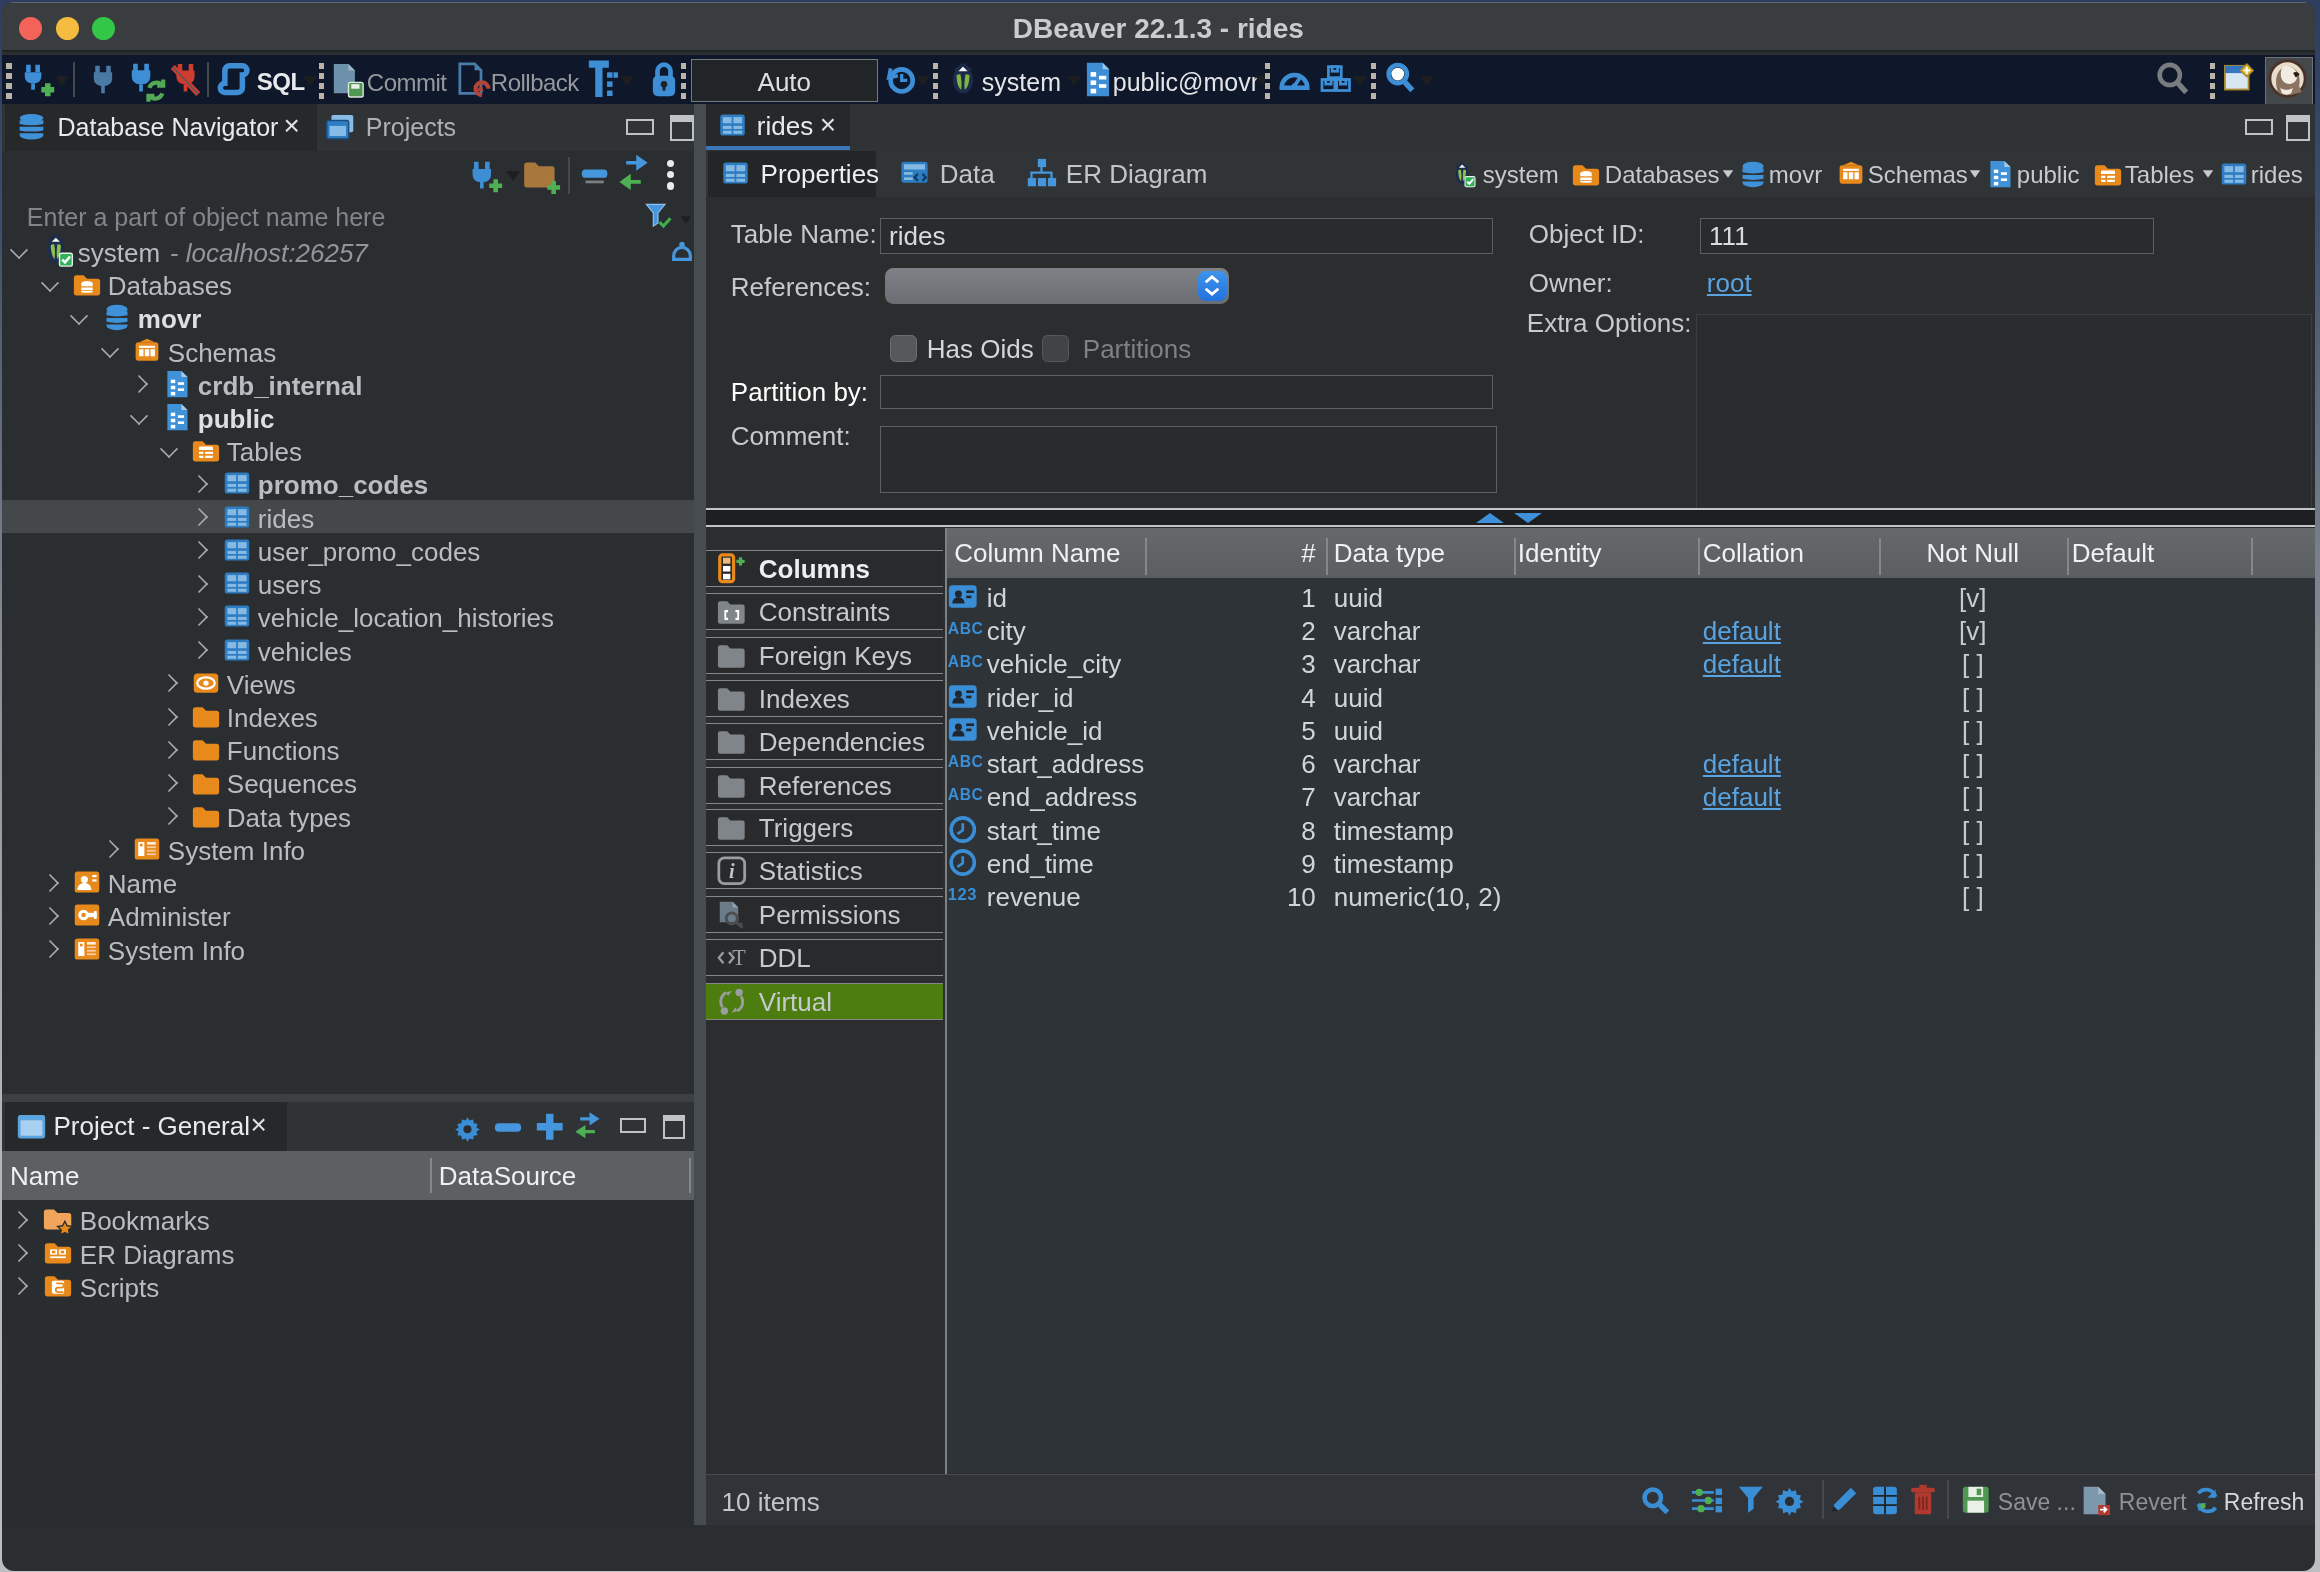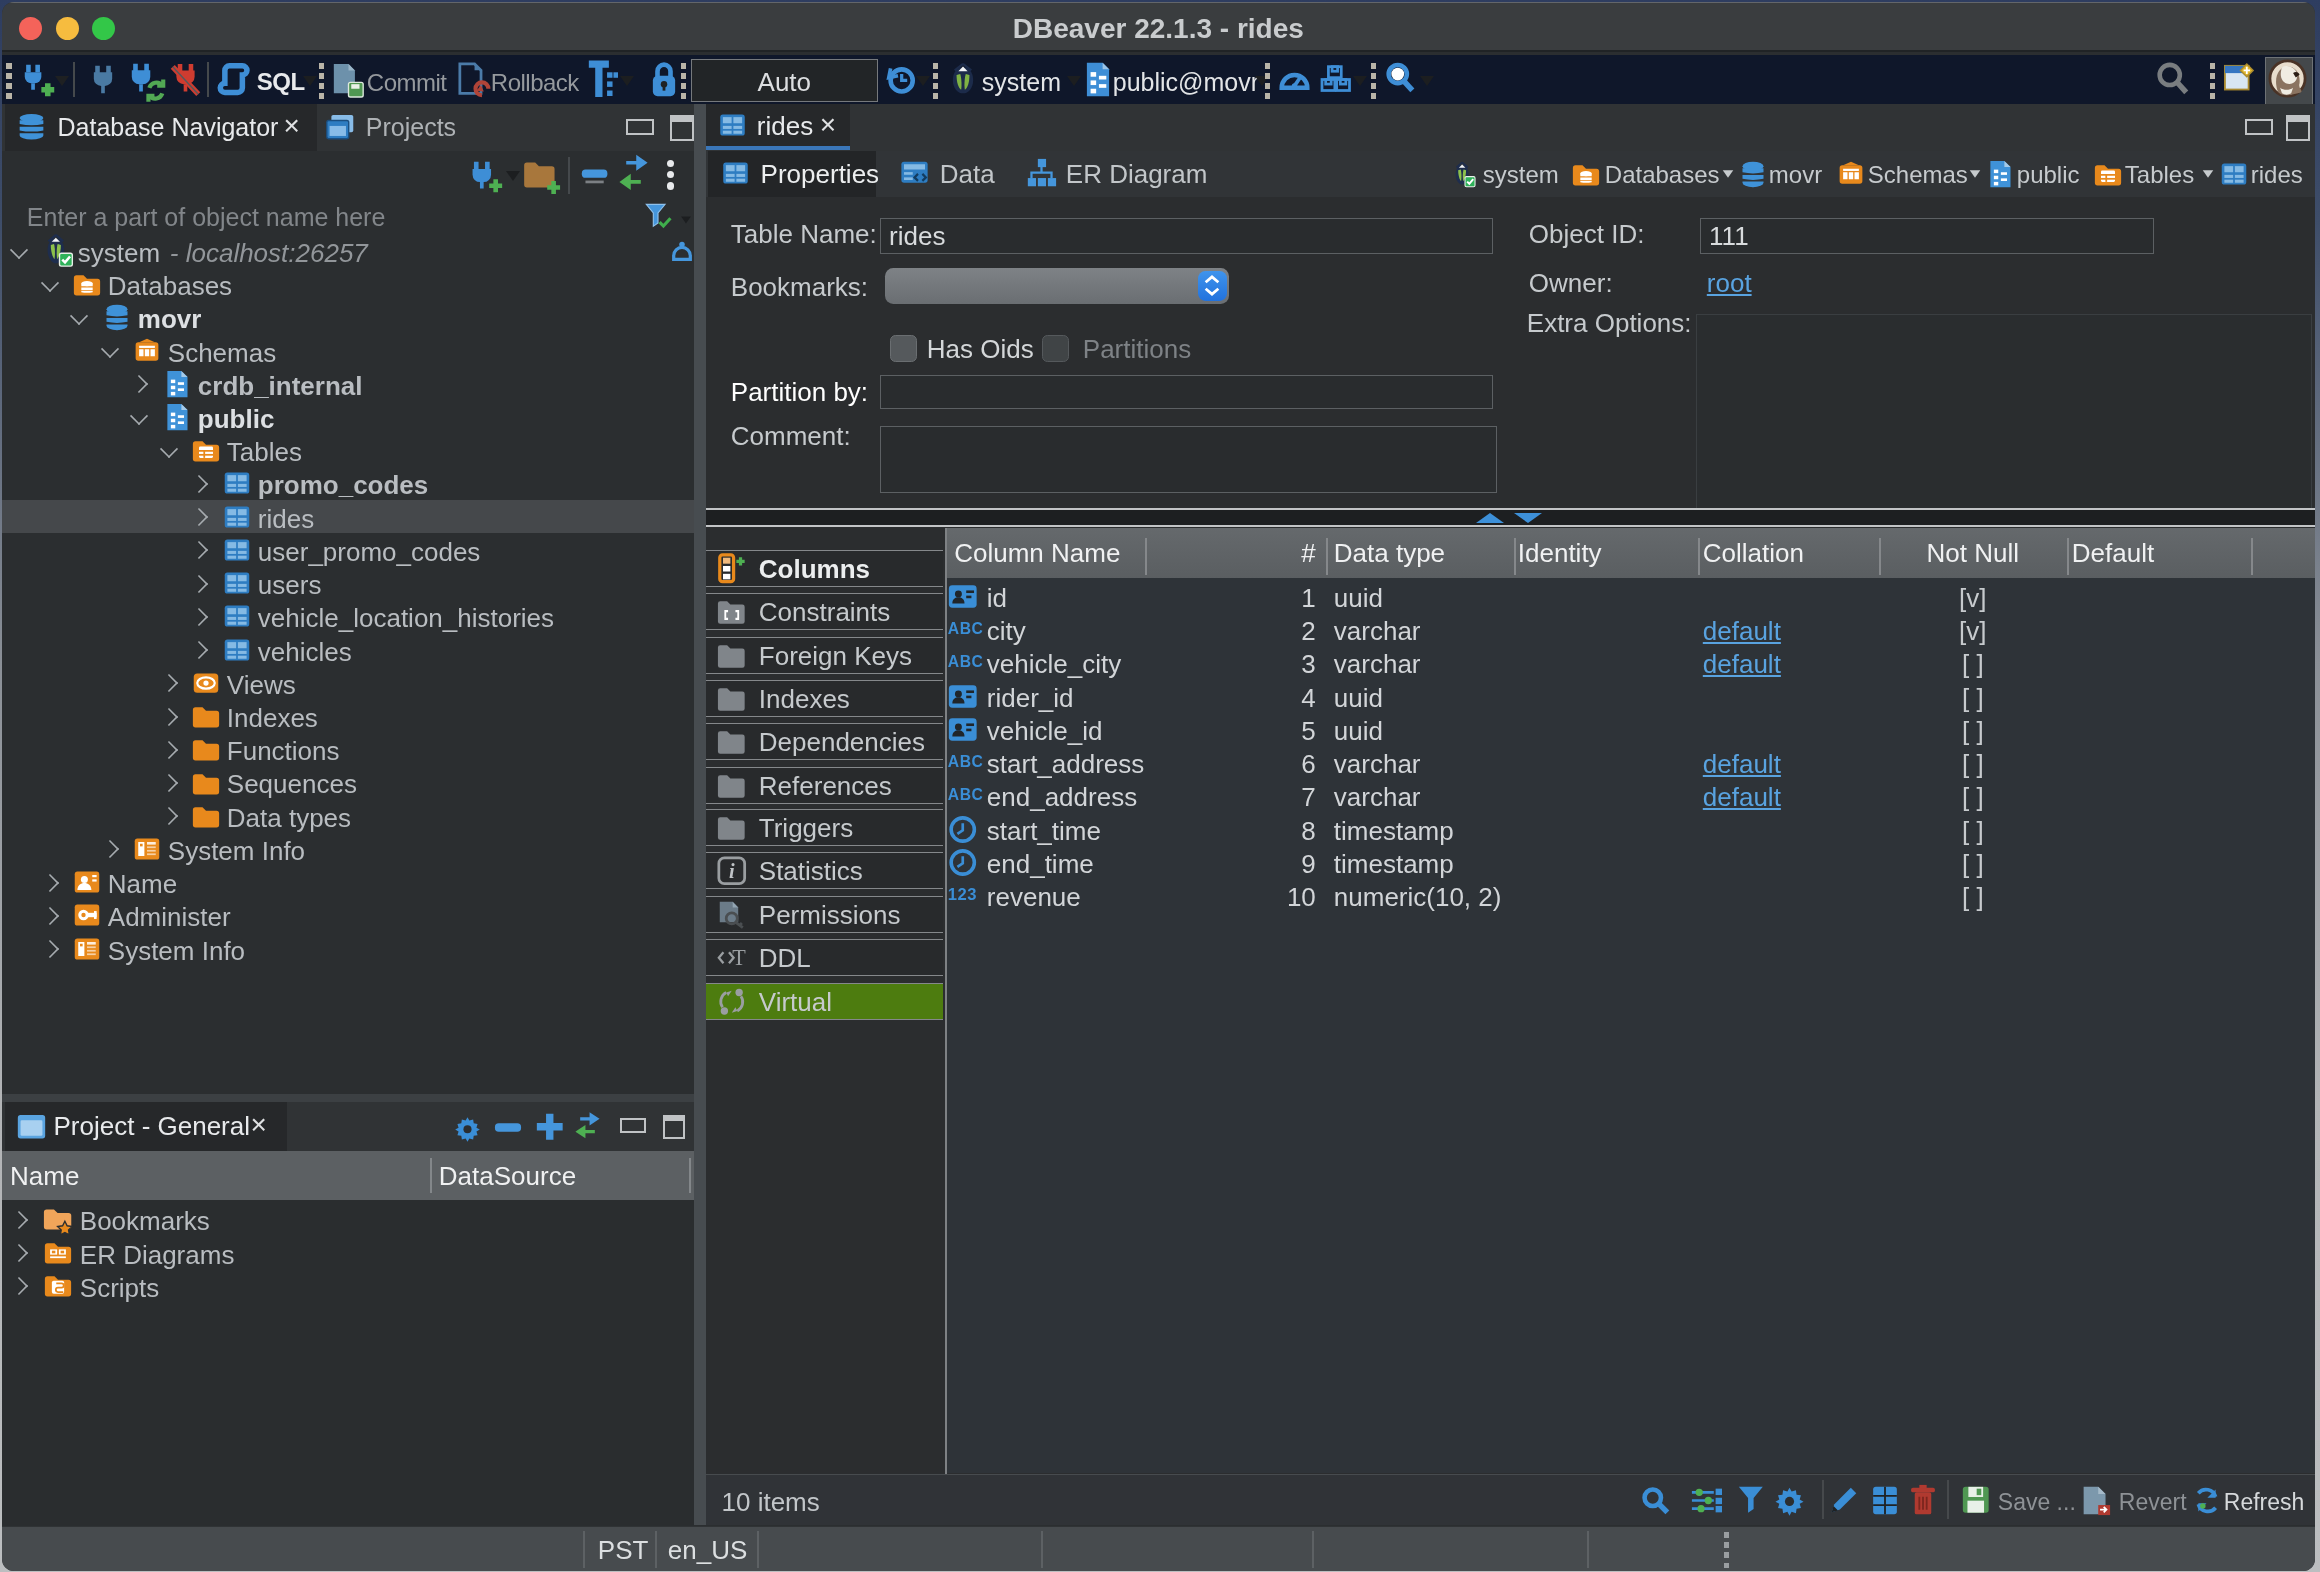--- a/index.html
+++ b/index.html
@@ -524,21 +524,21 @@
   </div>
 
   <div class="txt" style="left:25px;top:115px;color:#c6cacd;">Table Name:</div>
   <div class="ab" style="left:174px;top:114px;width:611px;height:34px;border:1.8px solid #5c6063;background:#292c2e;">
     <div class="txt" style="left:8.3px;top:1.8px;color:#d8dbdd;">rides</div>
   </div>
   <div class="txt" style="left:823px;top:115px;color:#c6cacd;">Object ID:</div>
   <div class="ab" style="left:994px;top:114px;width:452px;height:34px;border:1.8px solid #5c6063;background:#292c2e;">
     <div class="txt" style="left:8.3px;top:1.8px;color:#d8dbdd;">111</div>
   </div>
-  <div class="txt" style="left:25px;top:168px;color:#c6cacd;">Bookmarks:</div>
+  <div class="txt" style="left:25px;top:168px;color:#c6cacd;">References:</div>
   <div class="ab" style="left:179px;top:164px;width:344px;height:36px;border-radius:8.3px;background:linear-gradient(180deg,#7e8286 0%,#6a6e72 100%);">
     <div class="ab" style="left:313px;top:2.8px;width:29.5px;height:30px;border-radius:7.4px;background:linear-gradient(180deg,#3f94ec 0%,#2272dd 100%);">
       <svg style="left:4.6px;top:3.7px;" width="20" height="23" viewBox="0 0 22 25">
         <path d="M4 9 l7 -6 l7 6 M4 16 l7 6 l7 -6" stroke="#fff" stroke-width="3" fill="none"></path>
       </svg>
     </div>
   </div>
   <div class="txt" style="left:823px;top:164px;color:#c6cacd;">Owner:</div>
   <div class="txt" style="left:1001px;top:164px;color:#59a3e0;text-decoration:underline;">root</div>
   <div class="ab" style="left:184px;top:231px;width:25px;height:25px;border-radius:5.5px;background:#55595c;border:0.9px solid #6a6e71;"></div>
@@ -774,36 +774,20 @@
     <svg style="left:1485px;top:9.2px;" width="31" height="33" viewBox="0 0 34 36">
           <path d="M8 10 a11 11 0 0 1 19 4 M27 26 a11 11 0 0 1 -19 -4" stroke="#3a8ed6" stroke-width="4" fill="none"></path>
           <path d="M27 6 v9 h-9 z" fill="#3a8ed6"></path>
           <path d="M8 30 v-9 h9 z" fill="#3a8ed6"></path>
           <circle cx="13" cy="24" r="3" fill="#4eb052"></circle>
         </svg>
     <div class="txt" style="left:1518px;top:14px;color:#d6d9db;font-size:23px;">Refresh</div>
   </div>
 </div>
 
-<div class="ab" style="left:0;top:1524px;width:2313px;height:45px;background:#474b4e;border-top:1.8px solid #303335;">
-  <div class="ab" style="left:581px;top:4.6px;width:1.8px;height:37px;background:#5d6164;"></div>
-  <div class="txt" style="left:596px;top:8.3px;color:#dcdfe1;">PST</div>
-  <div class="ab" style="left:653px;top:4.6px;width:1.8px;height:37px;background:#5d6164;"></div>
-  <div class="txt" style="left:666px;top:8.3px;color:#dcdfe1;">en_US</div>
-  <div class="ab" style="left:755px;top:4.6px;width:1.8px;height:37px;background:#5d6164;"></div>
-  <div class="ab" style="left:1039px;top:4.6px;width:1.8px;height:37px;background:#5d6164;"></div>
-  <div class="ab" style="left:1310px;top:4.6px;width:1.8px;height:37px;background:#5d6164;"></div>
-  <div class="ab" style="left:1585px;top:4.6px;width:1.8px;height:37px;background:#5d6164;"></div>
-  <div class="ab" style="left:1722px;top:5.5px;width:5.5px;display:flex;flex-direction:column;gap:4.6px;">
-    <i style="width:5.5px;height:5.5px;background:#9a9ea1;"></i>
-        <i style="width:5.5px;height:5.5px;background:#9a9ea1;"></i>
-        <i style="width:5.5px;height:5.5px;background:#9a9ea1;"></i>
-        <i style="width:5.5px;height:5.5px;background:#9a9ea1;"></i>
-  </div>
-</div>
 </div>
 <svg width="0" height="0" style="position:absolute;">
 <defs>
 <symbol id="folder" viewBox="0 0 32 32">
   <path d="M1 9 a3 3 0 0 1 3 -3 h8 l4 4 h12 a3 3 0 0 1 3 3 v13 a3 3 0 0 1 -3 3 h-24 a3 3 0 0 1 -3 -3 z" fill="#e8891c"></path>
 </symbol>
 <symbol id="dbfolder" viewBox="0 0 32 32">
   <use href="#folder"></use>
   <ellipse cx="16" cy="15.5" rx="6.5" ry="3" fill="#fff"></ellipse>
   <path d="M9.5 15.5 h13 v3.2 h-13 z M9.5 20 h13 v3.2 h-13 z" fill="#fff"></path>

